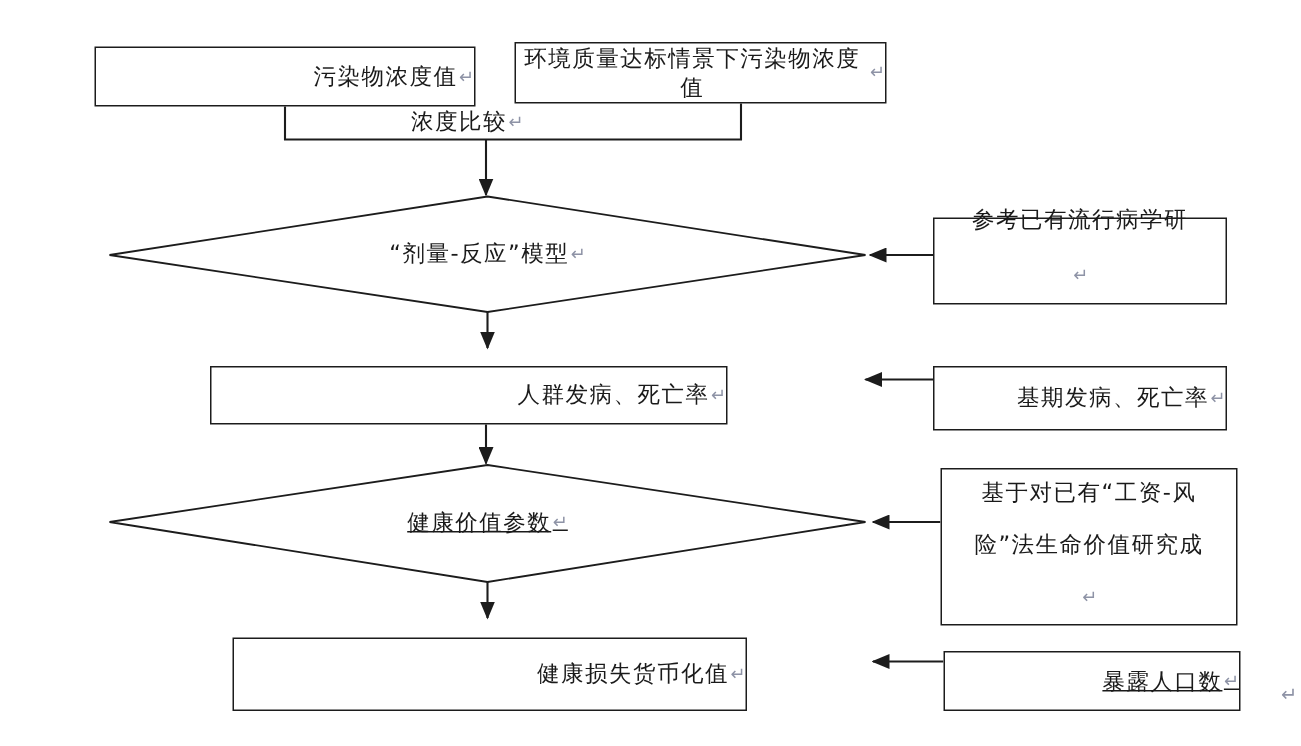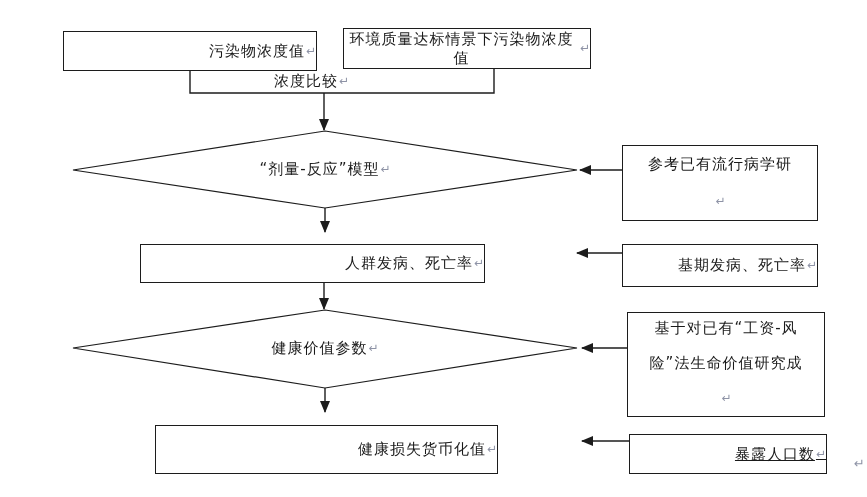--- a/index.html
+++ b/index.html
@@ -113,31 +113,31 @@
   <div class="dlabel" style="left:175px; top:156px; width:300px; height:26px;justify-content:center;">
     <span>“剂量-反应”模型</span>
       <span class="pmark">↵</span>
   </div>
 
   <div class="node" style="left:140px; top:232px; width:345px; height:39px;">
     <span>人群发病、死亡率</span>
       <span class="pmark">↵</span>
   </div>
 
-  <div class="dlabel" style="left:175px; top:335px; width:300px; height:26px;">
+  <div class="dlabel" style="left:175px; top:335px; width:300px; height:26px;text-decoration:underline;">
     <span>健康价值参数</span>
       <span class="pmark">↵</span>
   </div>
 
   <div class="node" style="left:155px; top:413px; width:343px; height:49px;">
     <span>健康损失货币化值</span>
       <span class="pmark">↵</span>
   </div>
 
-  <div class="node multiline lh37" style="left:622px; top:133px; width:196px; height:76px;">
+  <div class="node multiline lh37" style="left:622px; top:133px; width:196px; height:58px;">
     <span>参考已有流行病学研</span>
     <span>
         <span class="pmark">↵</span>
       </span>
   </div>
 
   <div class="node" style="left:622px; top:232px; width:196px; height:43px;">
     <span>基期发病、死亡率</span>
       <span class="pmark">↵</span>
   </div>

